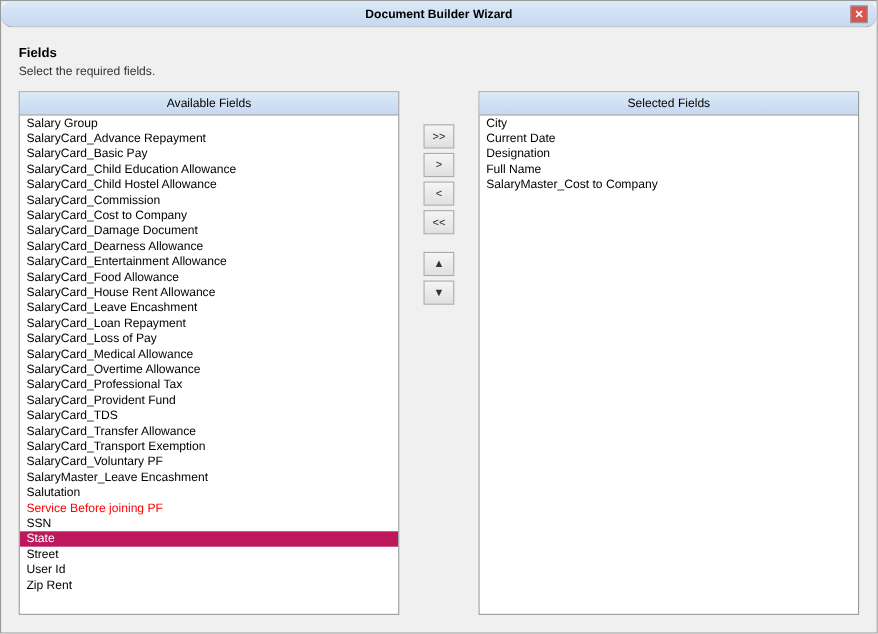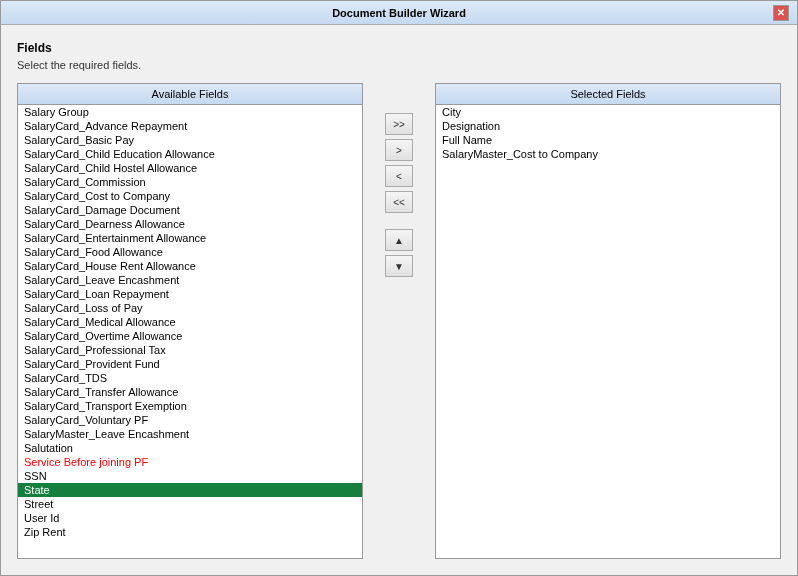--- a/index.html
+++ b/index.html
@@ -23,20 +23,21 @@
       box-shadow: 2px 2px 8px rgba(0,0,0,0.3);
     }
     .title-bar {
       background: linear-gradient(to bottom, #dce9f7, #c5d9f1);
       border-bottom: 1px solid #aaa;
       padding: 4px 8px;
       display: flex;
       align-items: center;
       justify-content: space-between;
       height: 24px;
+      border-radius: 11px;
     }
     .title-bar-text {
       font-weight: bold;
       font-size: 11px;
       flex: 1;
       text-align: center;
     }
     .close-btn {
       width: 16px;
       height: 16px;
@@ -104,21 +105,21 @@
     .list-item {
       padding: 1px 6px;
       cursor: pointer;
       white-space: nowrap;
       overflow: hidden;
       text-overflow: ellipsis;
       color: #000;
       font-size: 11px;
     }
     .list-item.selected {
-      background: #15803d;
+      background: #be185d;
       color: white;
     }
     .list-item.red-text {
       color: red;
     }
     .buttons-middle {
       display: flex;
       flex-direction: column;
       align-items: center;
       justify-content: flex-start;
@@ -198,20 +199,21 @@
         <button class="arrow-btn">&lt;&lt;</button>
         <div style="height:8px;"></div>
         <button class="arrow-btn">▲</button>
         <button class="arrow-btn">▼</button>
       </div>
 
       <div class="list-panel">
         <div class="list-header">Selected Fields</div>
         <div class="list-body" id="selected-list">
             <div class="list-item">City</div>
+            <div class="list-item">Current Date</div>
             <div class="list-item">Designation</div>
             <div class="list-item">Full Name</div>
             <div class="list-item">SalaryMaster_Cost to Company</div>
           </div>
       </div>
     </div>
   </div>
 
 </div>
 

